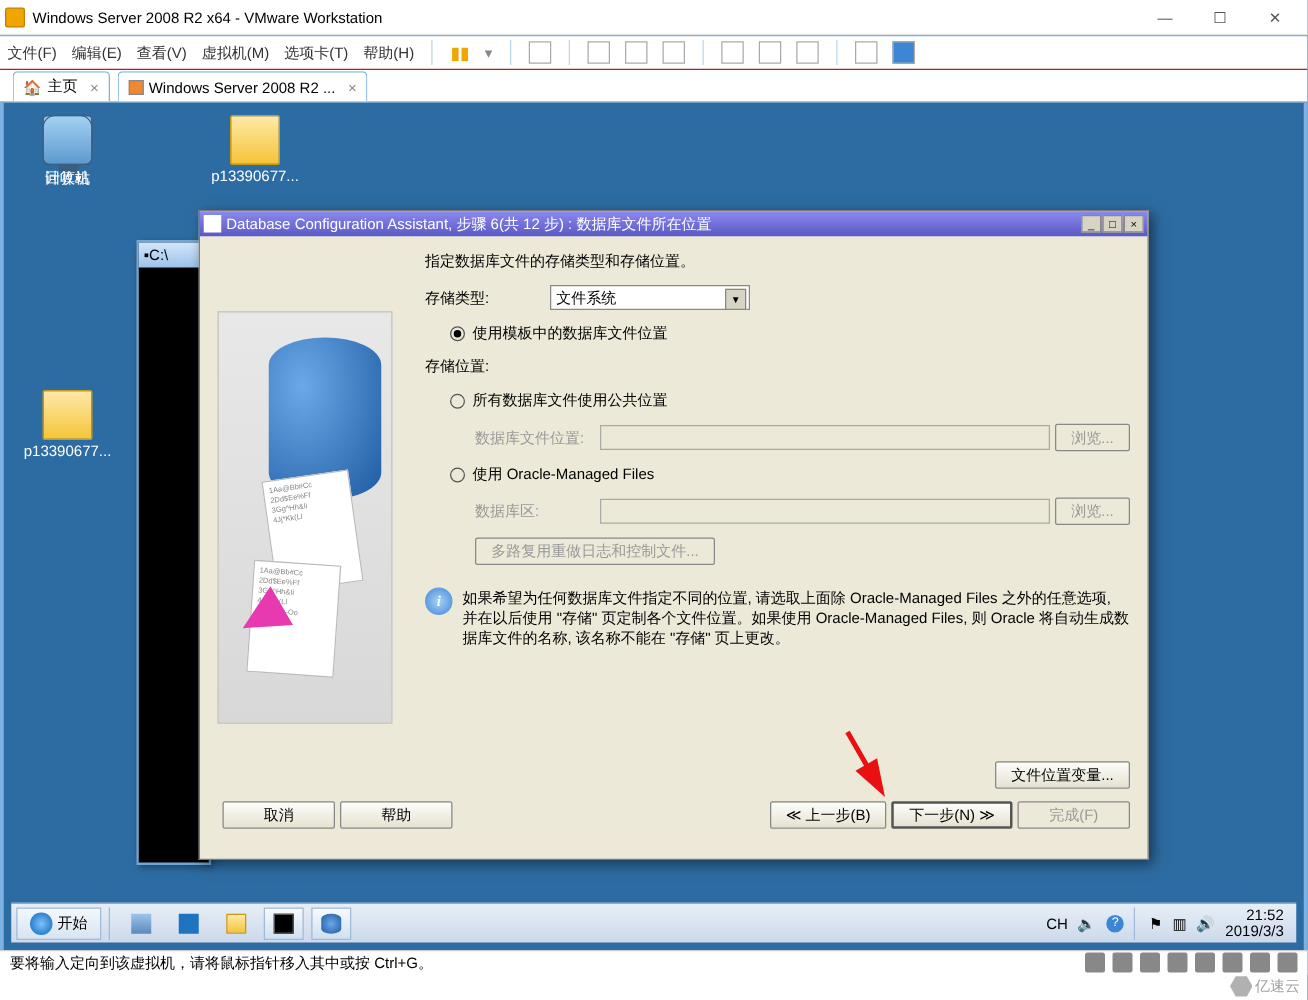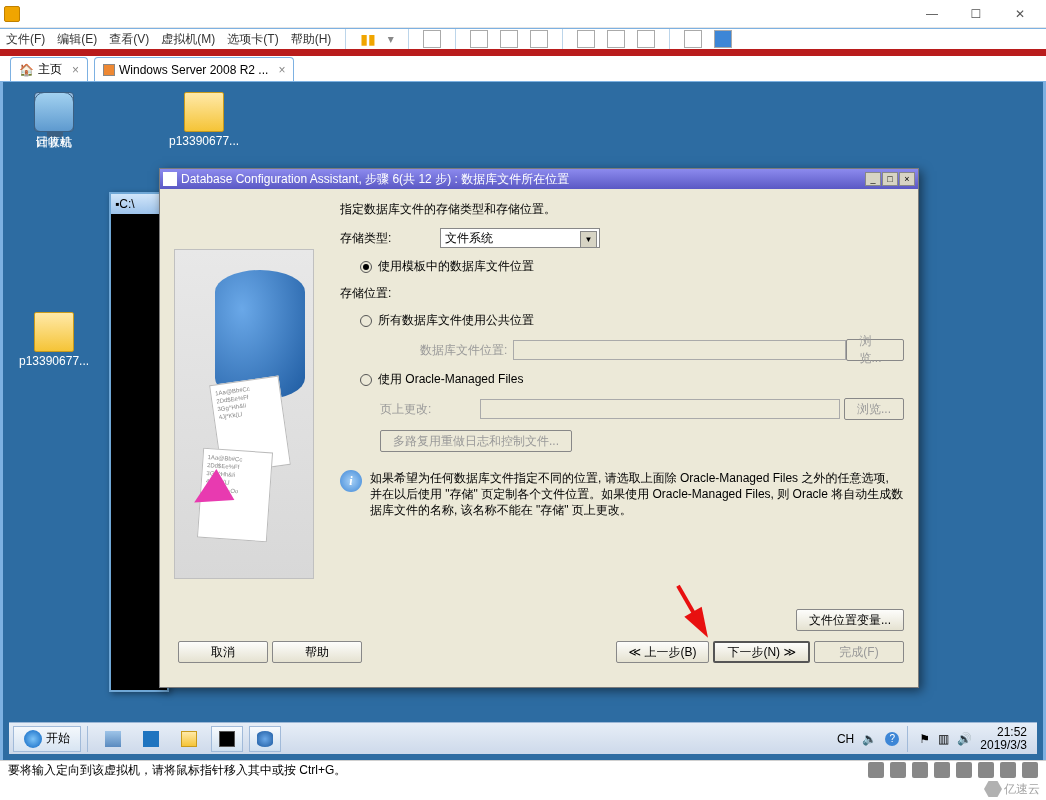--- a/index.html
+++ b/index.html
@@ -4,21 +4,21 @@
 <style>
 * { margin: 0; padding: 0; box-sizing: border-box; font-family: "Microsoft YaHei", Tahoma, sans-serif; font-size: 12px; }
 body { width: 1046px; height: 800px; overflow: hidden; background: #fff; position: relative; }
 
 
 .vmw-titlebar { height: 28px; background: #fff; border-bottom: 1px solid #e5e5e5; display: flex; align-items: center; padding: 0 4px; }
 .vmw-titlebar .tb-icon { width: 16px; height: 16px; background: #f0a500; border: 1px solid #c08000; border-radius: 2px; margin-right: 6px; }
 .vmw-titlebar .tbuttons { margin-left: auto; display: flex; }
 .vmw-titlebar .tbuttons span { width: 44px; height: 28px; display: flex; align-items: center; justify-content: center; color: #555; }
 
-.vmw-menubar { height: 28px; border-top: 1px solid #7db1e2; border-bottom: 7px solid #b91c1c; display: flex; align-items: center; padding: 0 6px; gap: 12px; color: #333; }
+.vmw-menubar { height: 28px; border-top: 1px solid #7db1e2; border-bottom: 1px solid #b91c1c; display: flex; align-items: center; padding: 0 6px; gap: 12px; color: #333; }
 .vmw-menubar .sep { width: 1px; height: 20px; background: #bcd5ea; margin: 0 2px; }
 .vmw-menubar .tbtn { width: 18px; height: 18px; border: 1px solid #aaa; background: #fff; display:inline-block; }
 .vmw-menubar .play { color:#f0a500; font-size:14px; }
 .vmw-tabs { height: 26px; border-bottom: 1px solid #7db1e2; display: flex; align-items: flex-end; padding: 0 10px; gap: 6px; }
 .vmw-tab { height: 24px; border: 1px solid #7db1e2; border-bottom: none; border-radius: 4px 4px 0 0; display: flex; align-items: center; padding: 0 8px; gap: 4px; background: #fff; }
 .vmw-tab .x { margin-left: 6px; color: #888; }
 .vmw-tab .ico { width:12px; height:12px; display:inline-block; border:1px solid #888; }
 
 
 .guest { position: absolute; left: 0; top: 82px; right: 0; bottom: 40px; border-left: 3px solid #7db1e2; border-right: 3px solid #7db1e2; background: #2d6ca2; }
@@ -98,20 +98,21 @@
 
 
 .vmw-devices { position:absolute; right:8px; bottom:22px; display:flex; gap:6px; }
 .vmw-devices span { width:16px; height:16px; background:#888; border-radius:2px; }
 </style>
 </head>
 <body>
 
 <div class="vmw-titlebar">
   <span class="tb-icon"></span>
+  <span>Windows Server 2008 R2 x64 - VMware Workstation</span>
   <div class="tbuttons">
     <span>—</span>
     <span>☐</span>
     <span>✕</span>
   </div>
 </div>
 
 <div class="vmw-menubar">
   <span>文件(F)</span>
   <span>编辑(E)</span>
@@ -215,32 +216,32 @@
 
           <div class="form-row">
             <span class="form-label">存储位置:</span>
           </div>
 
           <div class="form-row sub">
             <span class="radio"></span>
             <span>所有数据库文件使用公共位置</span>
           </div>
           <div class="form-row sub" style="margin-left:40px;">
-            <span style="width:100px;color:#999;margin-left:40px;">数据库文件位置:</span>
+            <span style="width:100px;color:#999;">数据库文件位置:</span>
             <input class="tfield disabled" disabled="" style="">
             <span style="flex:1"></span>
             <span class="btn disabled">浏览...</span>
           </div>
 
           <div class="form-row sub">
             <span class="radio"></span>
             <span>使用 Oracle-Managed Files</span>
           </div>
           <div class="form-row sub" style="margin-left:40px;">
-            <span style="width:100px;color:#999;">页上更改:</span>
+            <span style="width:100px;color:#999;">数据库区:</span>
             <input class="tfield disabled" disabled="" style="">
             <span style="flex:1"></span>
             <span class="btn disabled">浏览...</span>
           </div>
           <div class="form-row sub" style="margin-left:40px;">
             <span class="btn disabled">多路复用重做日志和控制文件...</span>
           </div>
 
           <div class="info">
             <div class="iicon">i</div>

